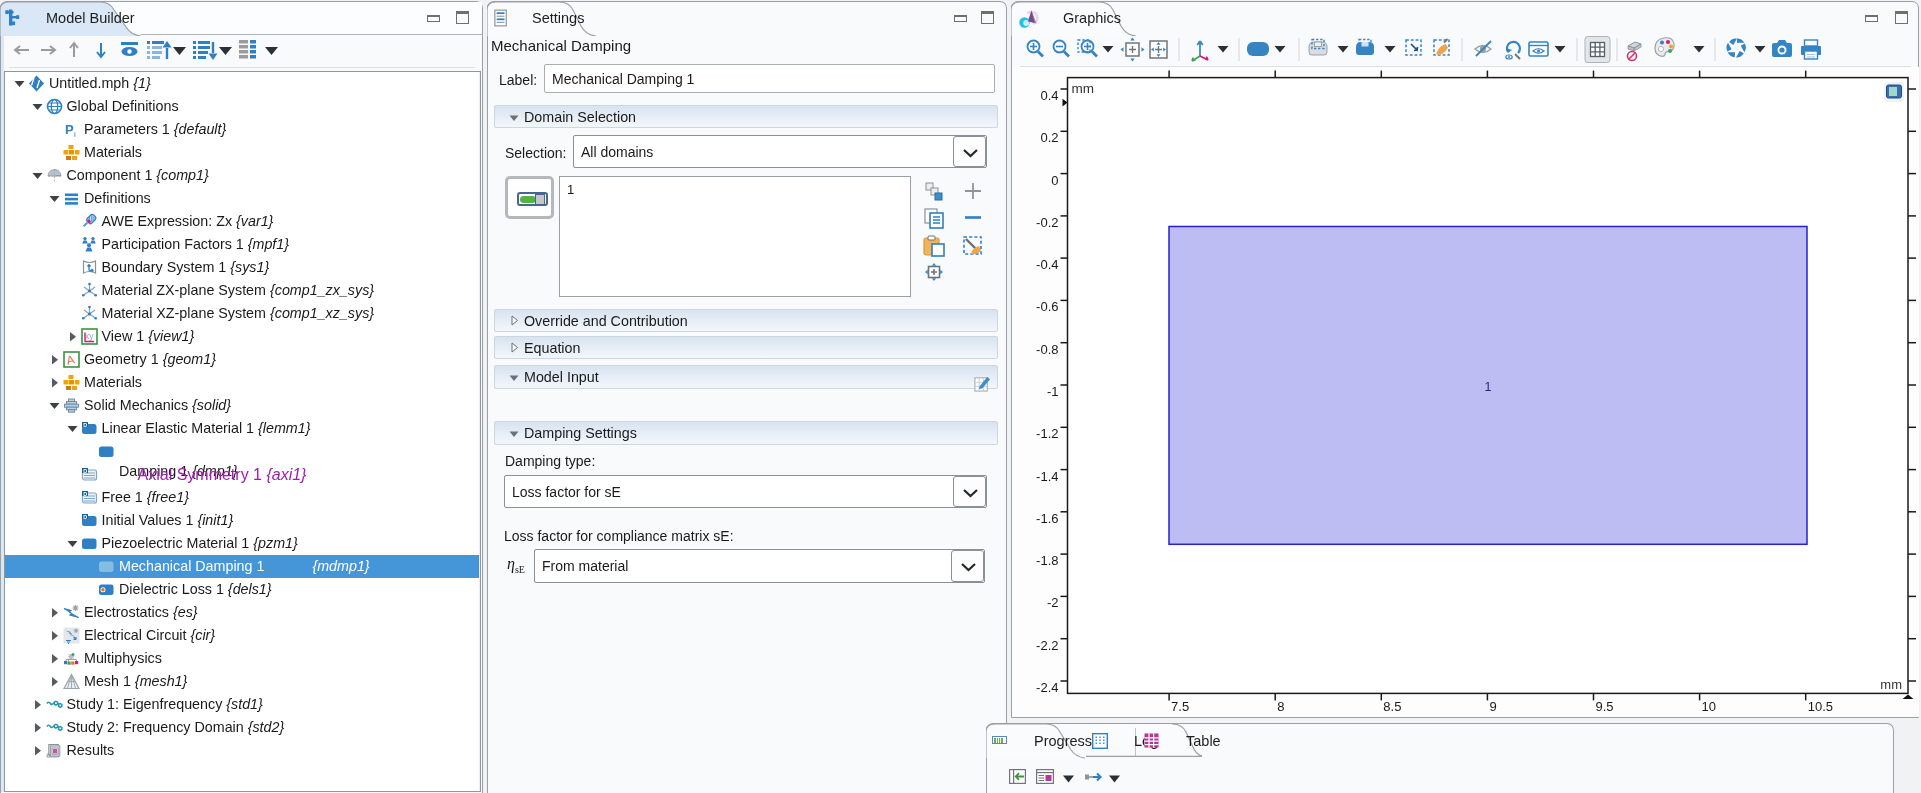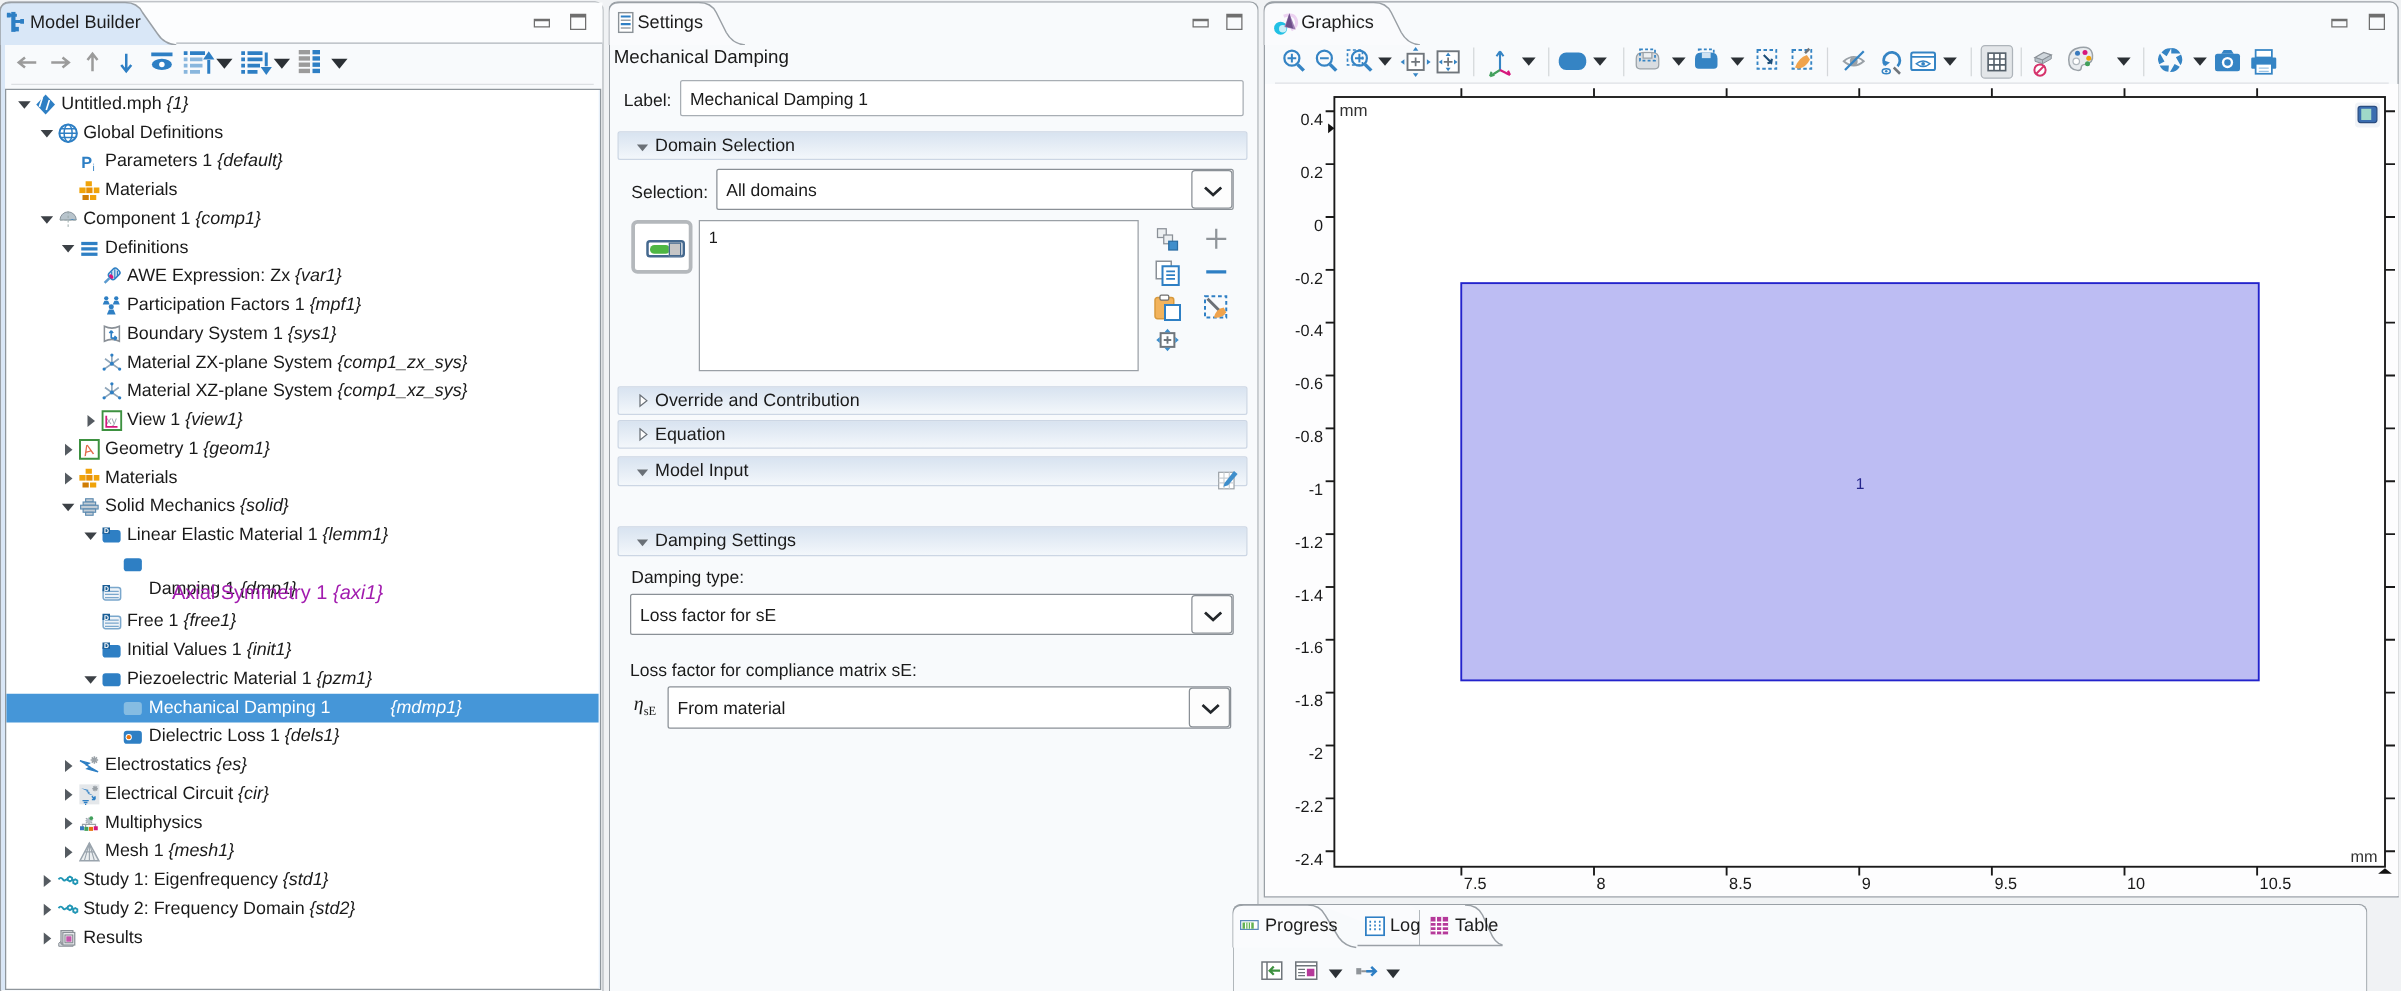--- a/index.html
+++ b/index.html
@@ -1,19 +1,19 @@
 <!DOCTYPE html>
 <html><head><meta charset="utf-8">
 <style>
 * { margin:0; padding:0; box-sizing:border-box; }
 html,body { width:1921px; height:793px; overflow:hidden; }
 body { font-family:"Liberation Sans",sans-serif; background:#f0f2f4; position:relative; }
 .panel { position:absolute; background:#f8fafc; border:1px solid #9aa0a6; }
 .abs { position:absolute; }
-.tabtxt { font-size:14.5px; color:#1d1d1d; }
+.tabtxt { font-size:14.5px; color:#1d1d1d;margin-left:22px; }
 svg { display:block; }
 .sect { position:absolute; left:6px; width:504px; height:23px; border:1px solid #ccd6e4; border-radius:2px;
   background:linear-gradient(#d8e3f0,#f3f7fb); }
 .sect .t { position:absolute; left:29px; top:3px; font-size:14.3px; color:#1a1a1a; }
 .combo { position:absolute; background:#fff; border:1px solid #8a9096; border-radius:2px; }
 .combo .v { position:absolute; left:7px; top:50%; transform:translateY(-50%); font-size:14px; color:#1a1a1a; white-space:nowrap; }
 .ddbtn { position:absolute; right:0px; top:0px; bottom:0px; width:33px; background:#fdfdfd; border:1px solid #8a9096; border-radius:3px; }
 .lbl { position:absolute; font-size:14px; color:#1a1a1a; white-space:nowrap; }
 </style></head>
 <body>

